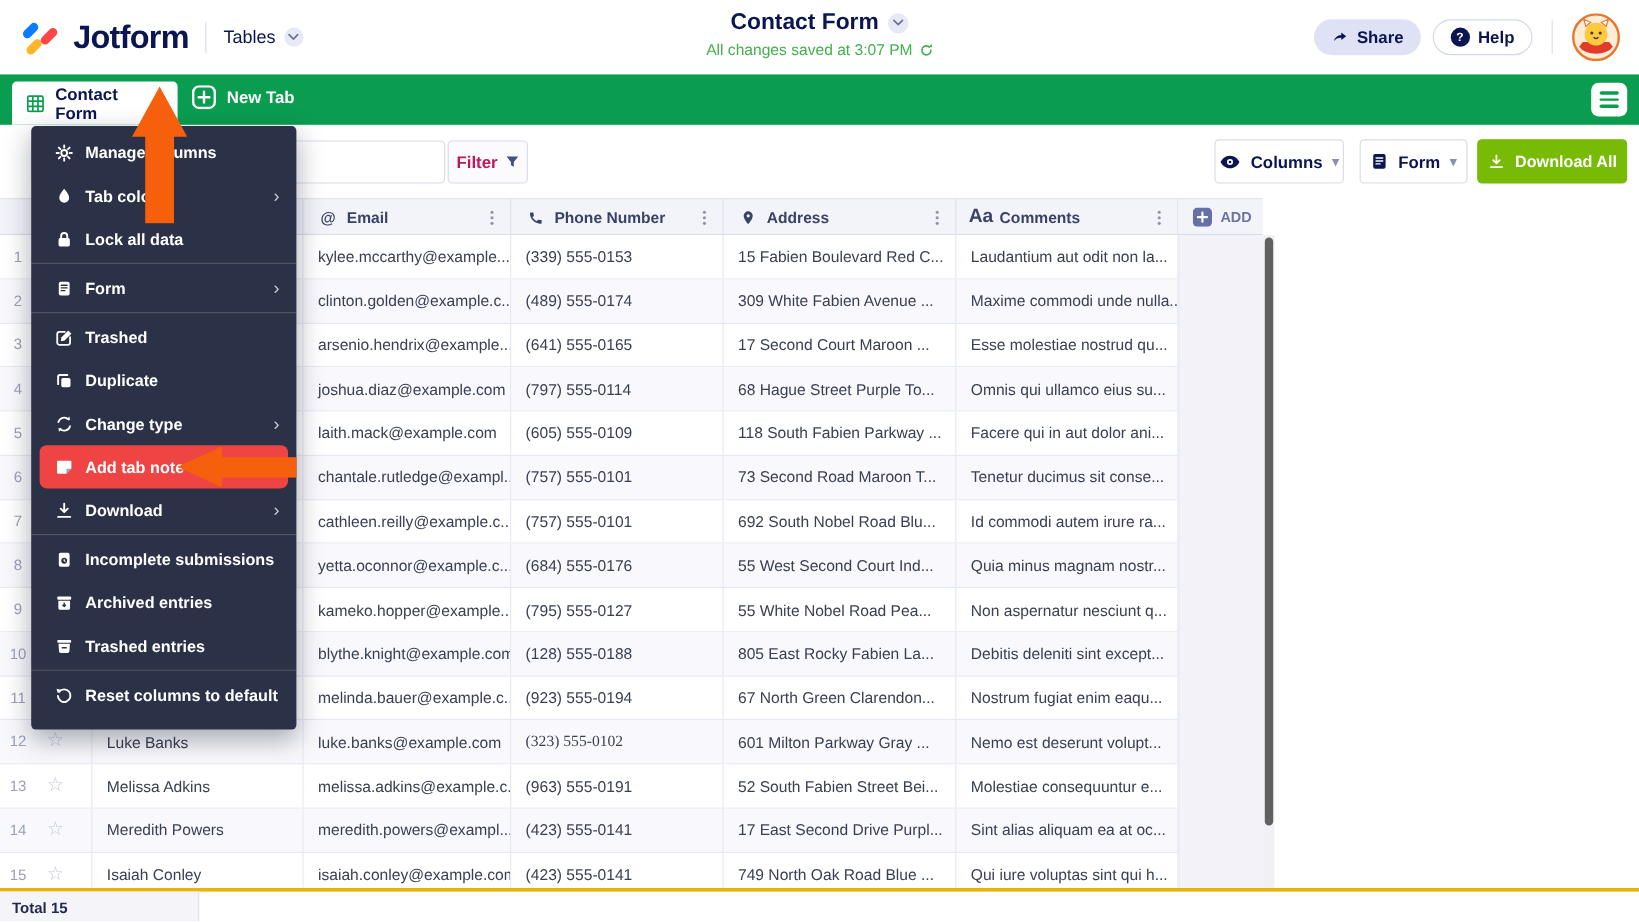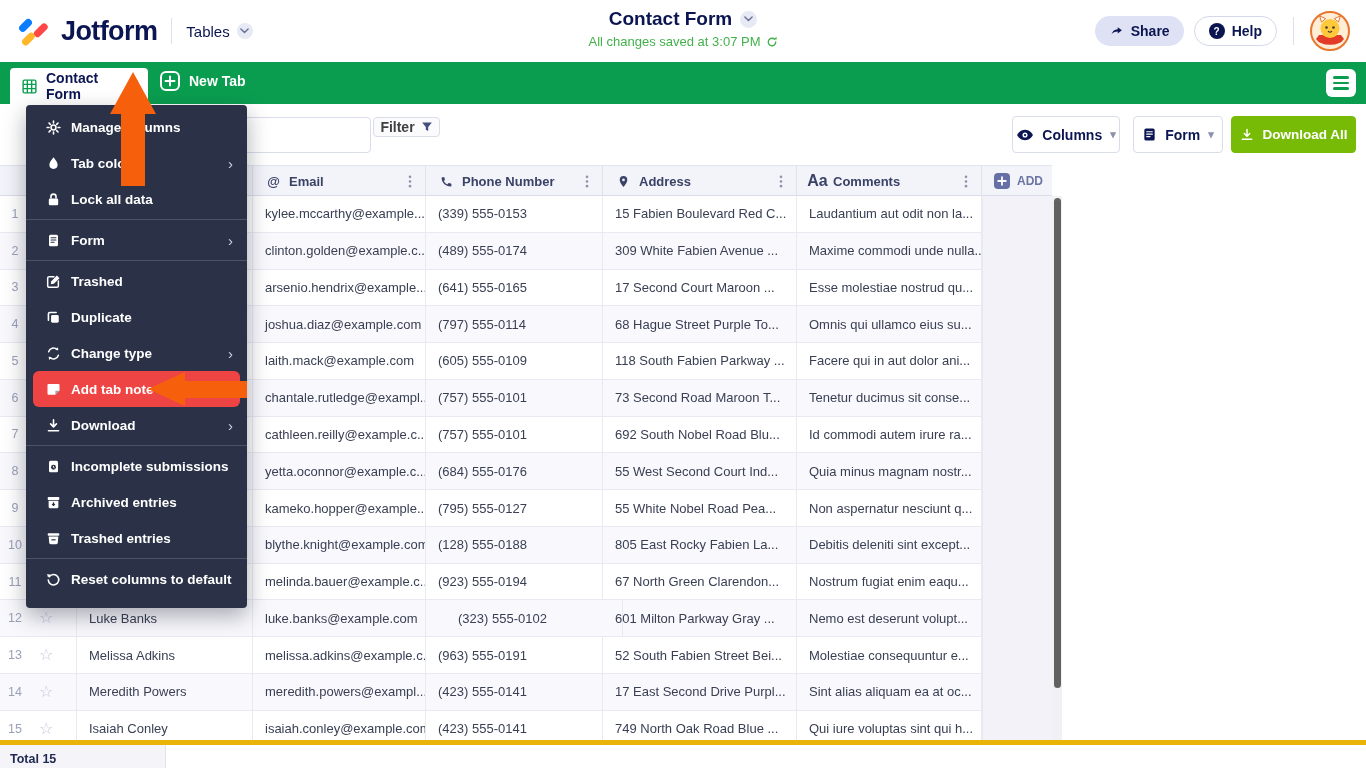--- a/index.html
+++ b/index.html
@@ -36,21 +36,21 @@
   .hamb{position:absolute;right:10px;top:7px;width:30px;height:28px;background:#fff;border-radius:6px;
         display:flex;flex-direction:column;align-items:center;justify-content:center;gap:3px;cursor:pointer;}
   .hamb i{display:block;width:16px;height:2.6px;border-radius:2px;background:#0a9d4f;}
   
   .search{position:absolute;left:26px;top:117px;width:345px;height:36px;box-sizing:border-box;
           border:1px solid #d9dce9;border-radius:4px;background:#fff;padding:0 10px;font-size:14px;color:#0a1551;outline:none;}
   .btn{position:absolute;top:116px;height:37px;box-sizing:border-box;border:1px solid #d9dce9;border-radius:4px;
        background:#fff;display:flex;align-items:center;justify-content:center;gap:8px;font-size:14px;font-weight:600;
        color:#0a1551;cursor:pointer;}
   .btn .chev{color:#8a90ad;font-size:11px;}
-  .btn.filter{left:373px;width:67px;height:20px;top:117px;background:#fbfbfd;color:#404040;gap:6px;}
+  .btn.filter{left:373px;width:67px;height:36px;top:117px;background:#fbfbfd;color:#be185d;gap:6px;}
   .btn.columns{left:1012px;width:108px;}
   .btn.formbtn{left:1133px;width:90px;}
   .btn.dl{left:1231px;width:125px;background:#78bb07;border-color:#78bb07;color:#fff;font-weight:700;font-size:13.5px;}
   
   .tablewrap{position:absolute;left:0;top:0;width:1062px;height:740px;overflow:hidden;}
   .thead{position:absolute;left:0;top:165px;width:1052px;height:31px;background:#f3f4fa;box-sizing:border-box;
          border-top:1px solid #e2e4ef;border-bottom:1px solid #d9dce9;}
   .hcell{position:absolute;top:0;height:30px;display:flex;align-items:center;gap:8px;padding-left:13px;
          box-sizing:border-box;border-right:1px solid #dfe2ee;font-size:13px;font-weight:700;color:#3a4266;cursor:pointer;}
   .hcell .dots{margin-left:auto;margin-right:8px;cursor:pointer;}
@@ -63,21 +63,21 @@
   .addpanel{position:absolute;left:982px;top:196px;width:70px;height:544px;background:#f2f2f8;border-left:1px solid #e7e9f3;box-sizing:border-box;}
   .row{position:absolute;left:0;width:982px;box-sizing:border-box;border-bottom:1px solid #e7e9f3;background:#fff;}
   .row.even{background:#f9f9fd;}
   .cell{position:absolute;top:0;height:100%;display:flex;align-items:center;padding-left:12px;box-sizing:border-box;
         border-right:1px solid #e7e9f3;font-size:13px;color:#3a4054;white-space:nowrap;overflow:hidden;cursor:pointer;}
   .rnum{position:absolute;left:0;top:0;width:30px;height:100%;display:flex;align-items:center;justify-content:center;
         font-size:12.5px;color:#9aa0b8;}
   .star{position:absolute;left:39px;top:50%;transform:translateY(-50%);font-size:16px;color:#c2c7db;cursor:pointer;line-height:1;}
   .sbtrack{position:absolute;left:1052px;top:196px;width:10px;height:544px;background:#f1f1f5;cursor:pointer;}
   .sbthumb{position:absolute;left:1.5px;top:2px;width:7px;height:490px;background:#616161;border-radius:4px;cursor:grab;}
-  .tfoot{position:absolute;left:0;top:740px;width:1366px;height:28px;background:#fff;border-top:5px solid #eab308;box-sizing:border-box;}
+  .tfoot{position:absolute;left:0;top:740px;width:1366px;height:28px;background:#fff;border-top:3px solid #eab308;box-sizing:border-box;}
   .tfoot .totcell{position:absolute;left:0;top:0;width:166px;height:27px;background:#f5f5f9;border-right:1px solid #e0e3ee;
                   box-sizing:border-box;display:flex;align-items:center;padding-left:10px;font-size:12.5px;font-weight:600;color:#1f2850;}
   
   .menu{position:absolute;left:26px;top:105px;width:221px;background:#2b3247;border-radius:4px;z-index:40;
         box-shadow:0 8px 22px rgba(16,20,40,.35);padding:4px 0 11px;box-sizing:border-box;}
   .mi{height:36px;display:flex;align-items:center;gap:10px;padding:0 14px 0 20px;cursor:pointer;}
   .mi .ml{font-size:13.5px;font-weight:700;color:#fff;}
   .mi .mchev{margin-left:auto;color:#cfd3e2;font-size:15px;font-weight:400;}
   .mi.hl{background:#ef4444;border-radius:6px;margin:0 7px;padding:0 7px 0 13px;}
   .mdiv{height:1px;background:rgba(255,255,255,.16);margin:2px 0;}
@@ -424,21 +424,21 @@
           <div class="cell" style="left: 253px; width: 173px;">melinda.bauer@example.c...</div>
           <div class="cell" style="left: 426px; width: 177px;">(923) 555-0194</div>
           <div class="cell" style="left: 603px; width: 194px;">67 North Green Clarendon...</div>
           <div class="cell" style="left: 797px; width: 185px;">Nostrum fugiat enim eaqu...</div>
         </div>
         <div class="row even" style="top: 600.47px; height: 36.77px;">
           <span class="rnum">12</span>
           <span class="star">☆</span>
           <div class="cell" style="left: 76px; width: 177px; border-left: 1px solid rgb(231, 233, 243);">Luke Banks</div>
           <div class="cell" style="left: 253px; width: 173px;">luke.banks@example.com</div>
-          <div class="cell" style="left: 446px; width: 177px;">(323) 555-0102</div>
+          <div class="cell" style="left: 426px; width: 177px; font-family: Liberation Serif, serif;">(323) 555-0102</div>
           <div class="cell" style="left: 603px; width: 194px;">601 Milton Parkway Gray ...</div>
           <div class="cell" style="left: 797px; width: 185px;">Nemo est deserunt volupt...</div>
         </div>
         <div class="row" style="top: 637.24px; height: 36.77px;">
           <span class="rnum">13</span>
           <span class="star">☆</span>
           <div class="cell" style="left: 76px; width: 177px; border-left: 1px solid rgb(231, 233, 243);">Melissa Adkins</div>
           <div class="cell" style="left: 253px; width: 173px;">melissa.adkins@example.c...</div>
           <div class="cell" style="left: 426px; width: 177px;">(963) 555-0191</div>
           <div class="cell" style="left: 603px; width: 194px;">52 South Fabien Street Bei...</div>

